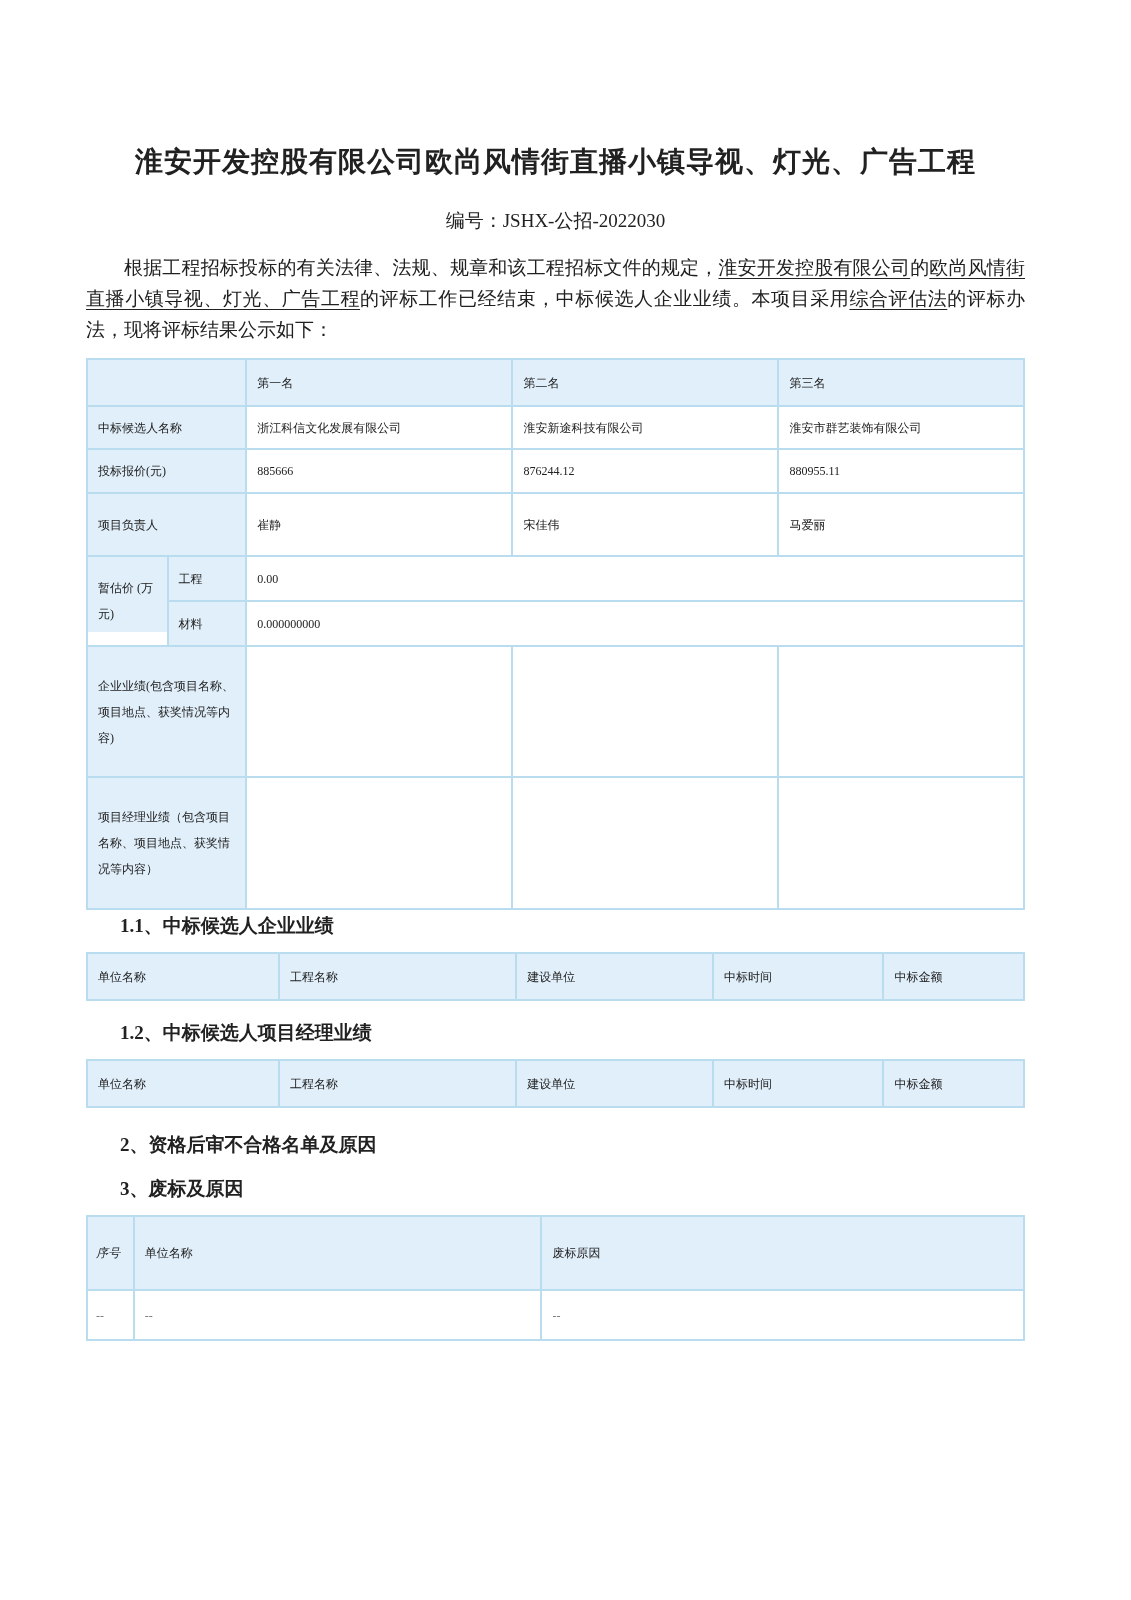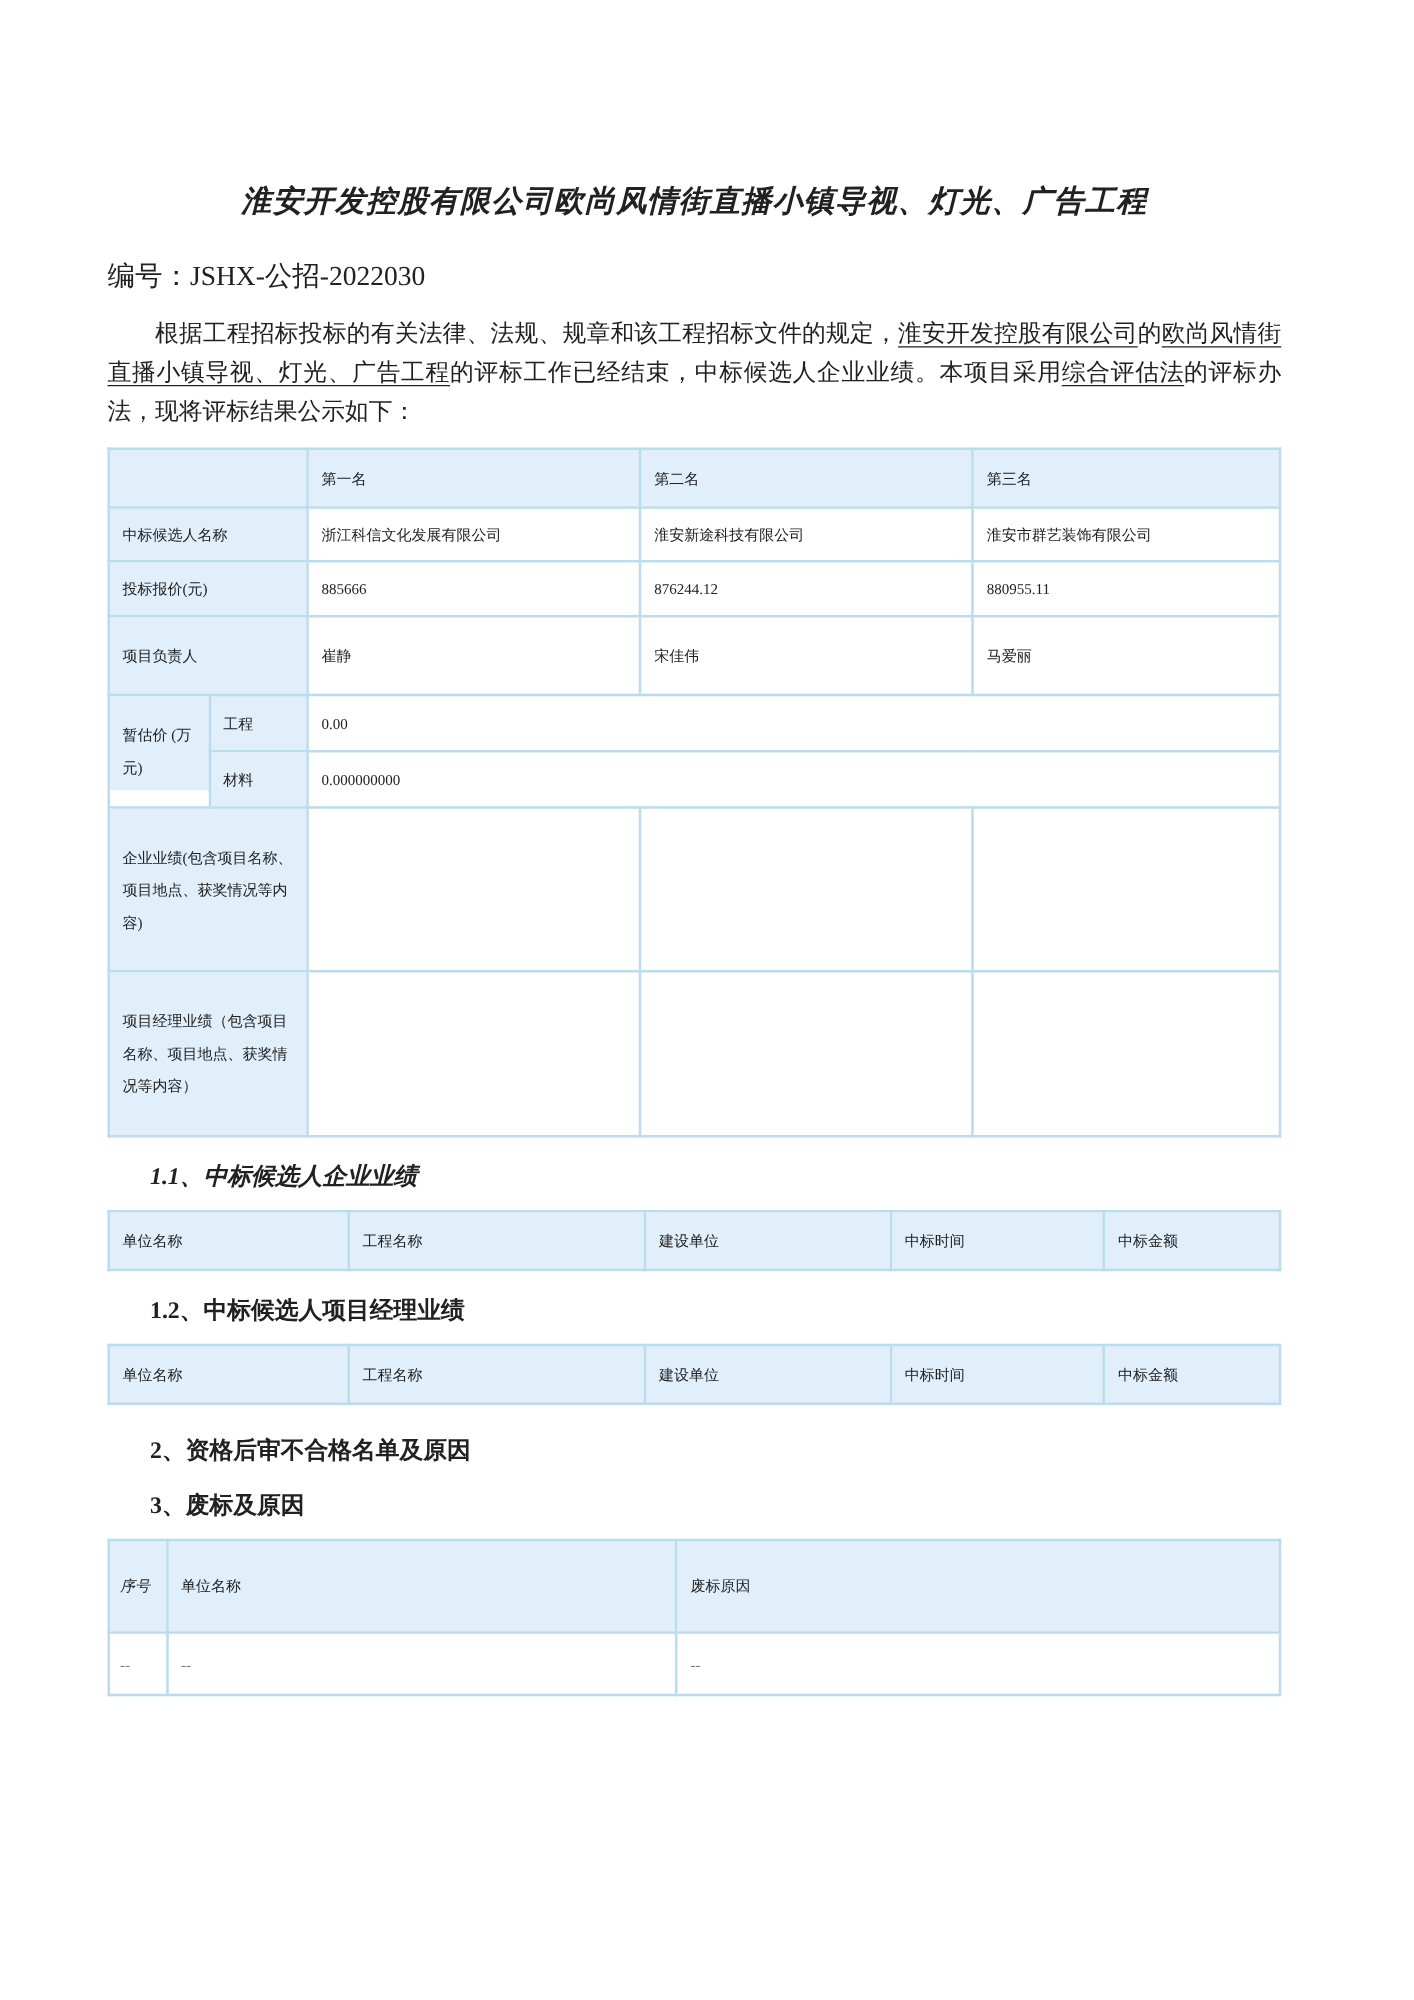--- a/index.html
+++ b/index.html
@@ -13,49 +13,48 @@
     width:1131px;height:1600px;
     background:#fff;
     font-family:"Liberation Serif","DejaVu Serif",serif;
     color:var(--text);
     padding:146px 106px 0 86px;
     overflow:hidden;
   }
   .title-line{
     margin:0 0 32px 0;
     text-align:center;
-    font-size:24px;
+    font-size:28px;
     font-weight:bold;
     line-height:32px;
     letter-spacing:1px;
-    font-style:italic;
   }
   .doc-number{
     margin-top:-2px;
-    text-align:left;
-    font-size:22px;
+    text-align:center;
+    font-size:19px;
     line-height:26px;
   }
   .intro{
     margin:18px 0 0 0;
     font-size:19px;
     line-height:31px;
     text-align:justify;
     text-indent:2em;
   }
   .intro .u{text-decoration:underline;text-underline-offset:4px;}
   .sec-heading{
     margin:0;
     padding-left:34px;
     font-size:19px;
     font-weight:bold;
     line-height:26px;
   }
   .h-s1{margin-top:25px;}
-  .h-s11{margin-top:19px;font-style:italic;}
+  .h-s11{margin-top:3px;}
   .h-s12{margin-top:19px;}
   .h-s2{margin-top:24px;}
   .h-s3{margin-top:18px;}
   table.t{
     border-collapse:collapse;
     table-layout:fixed;
     width:100%;
     margin-top:13px;
   }
   table.t td{

